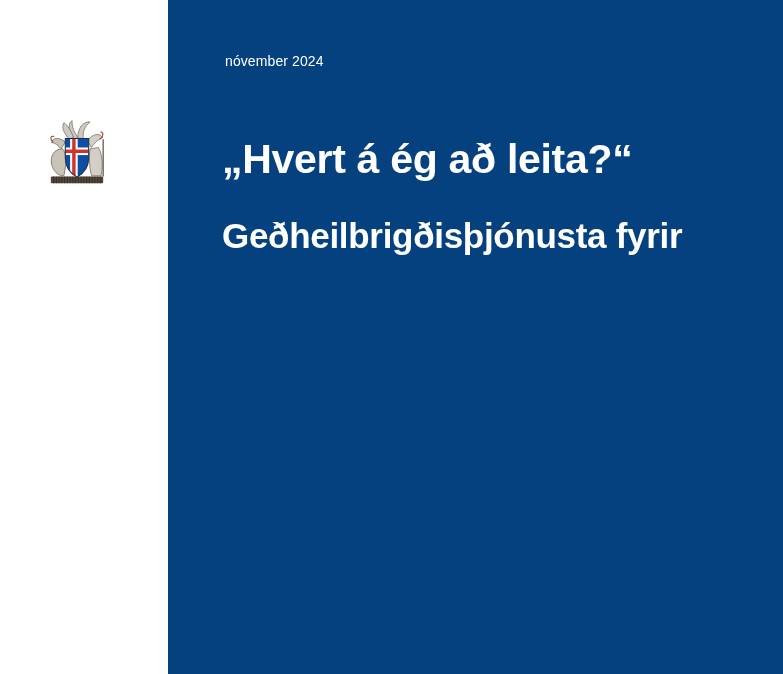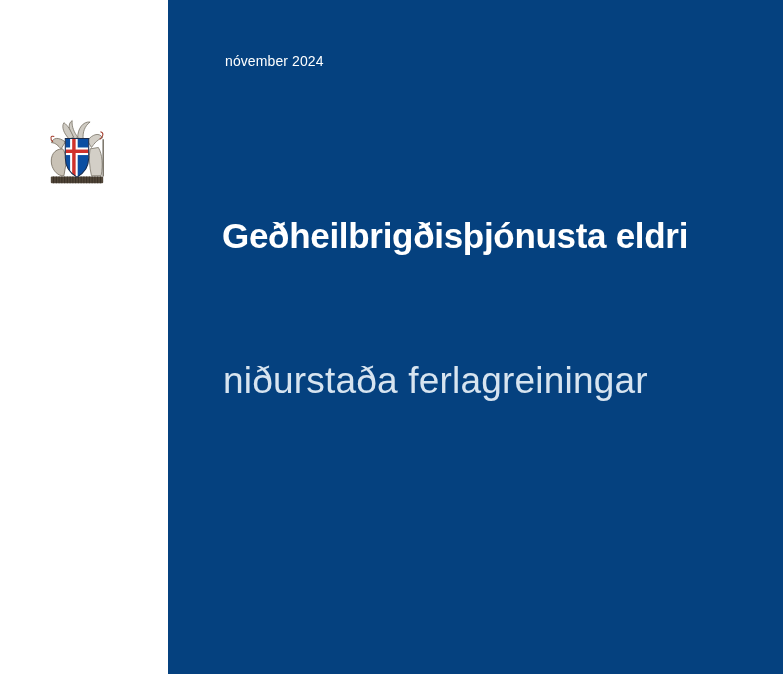--- a/index.html
+++ b/index.html
@@ -110,17 +110,17 @@
           <rect x="38" y="27" width="5" height="62" fill="#d0322c"></rect>
           <rect x="26" y="45" width="38" height="5" fill="#d0322c"></rect>
         </g>
         <path d="M28 29 h34 v28 c0 15 -8 23 -17 28 c-9 -5 -17 -13 -17 -28 z" fill="none" stroke="#1b2b4a" stroke-width="1.5"></path>
       </svg>
     </div>
   </div>
 
   <div class="cover-panel">
     <div class="pub-date">nóvember 2024</div>
-    <div class="title-line title-sub1">Geðheilbrigðisþjónusta eldri</div>
-    <div class="title-light">niðurstaða ferlagreiningar</div>
+    <h1 class="title-line title-main">„Hvert á ég að leita?“</h1>
+    <div class="title-line title-sub1">Geðheilbrigðisþjónusta fyrir</div>
   </div>
 
 </div>
 
 </body></html>

